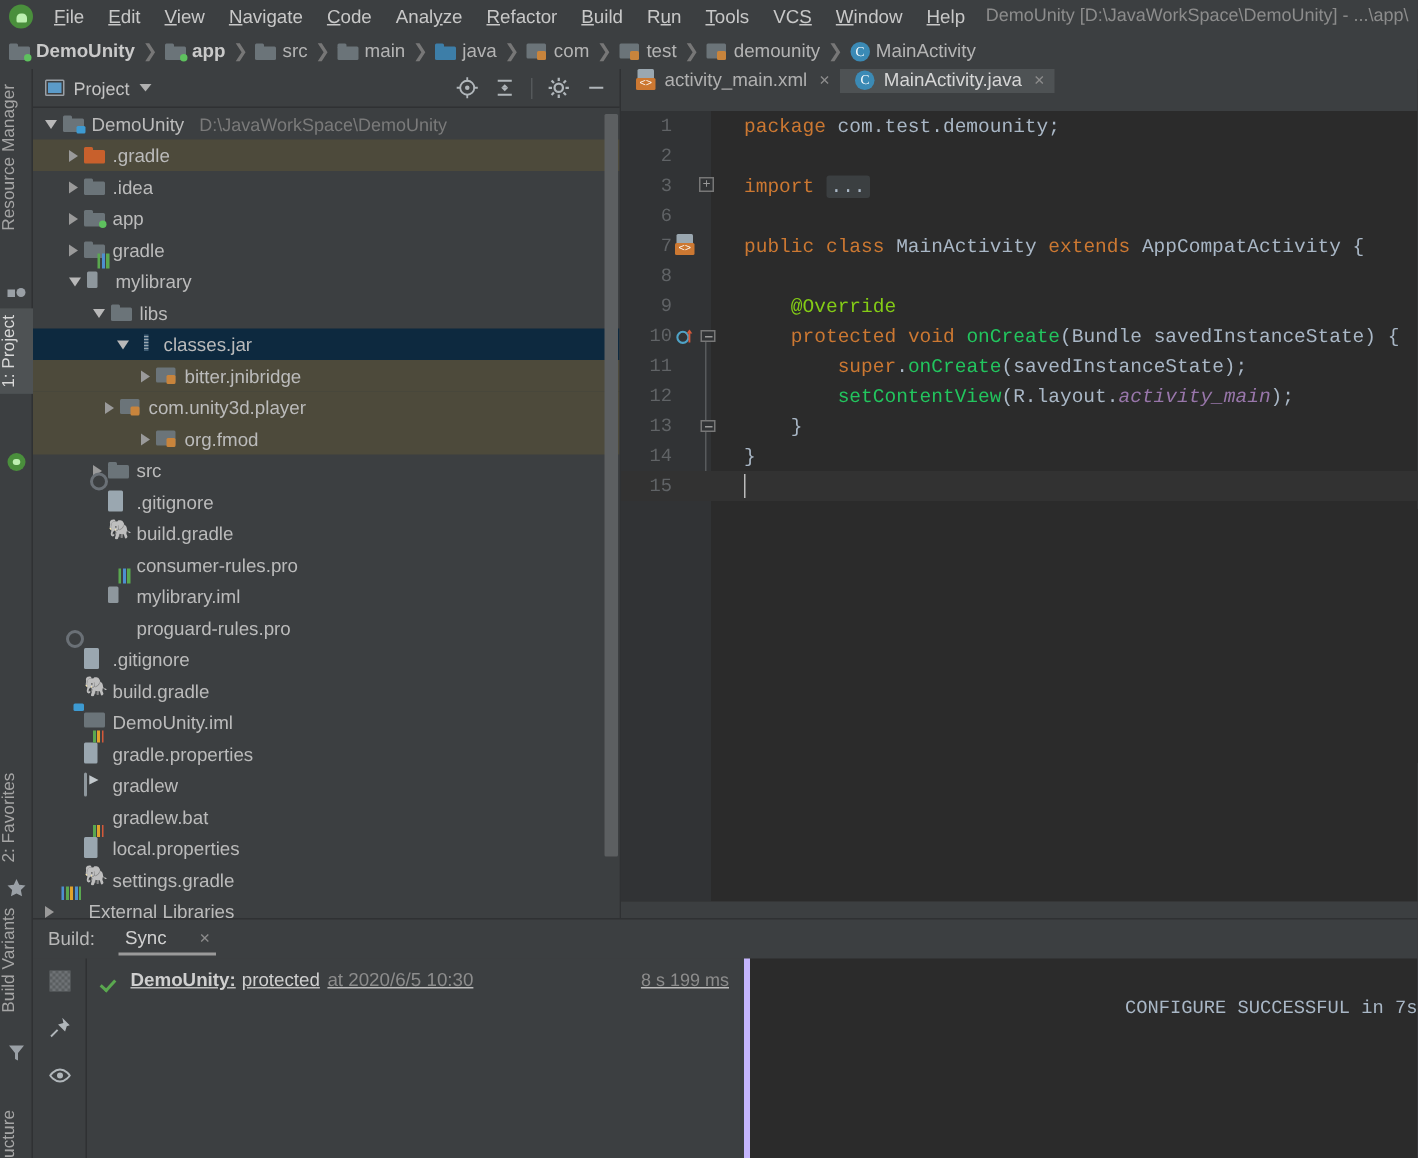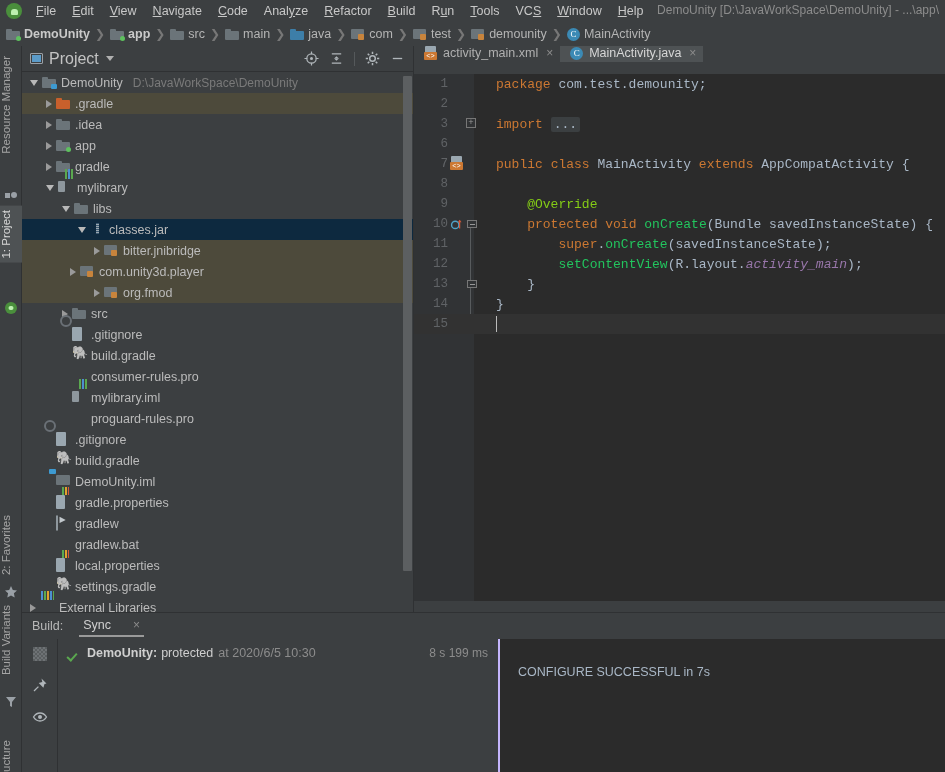--- a/index.html
+++ b/index.html
@@ -87,21 +87,21 @@
 
   
   .project-panel {
     position: absolute; left: 22px; top: 46px; width: 392px; height: 566px;
     background: #3c3f41; border-right: 1px solid #2f3133;
   }
   .pp-header {
     height: 26px; display: flex; align-items: center; padding: 0 4px 0 8px;
     border-bottom: 1px solid #2f3133;
   }
-  .pp-title { font-size: 16px; color: #c3c3c3; margin-left: 6px; }
+  .pp-title { font-size: 12px; color: #c3c3c3; margin-left: 6px; }
   .pp-icon-box {
     width: 13px; height: 11px; border: 1.5px solid #9aa0a6; border-radius: 1px;
     background: #3c3f41; position: relative;
   }
   .pp-icon-box:after {
     content: ""; position: absolute; left: 1px; top: 1px; right: 1px; bottom: 1px;
     background: #5b9bc9;
   }
   .caret-down {
     width: 0; height: 0; border-left: 4px solid transparent;
@@ -304,40 +304,40 @@
     font-size: 12.5px; color: #d0d0d0; display: flex; align-items: center; gap: 22px;
     padding: 3px 4px; border-bottom: 2px solid #9a9a9a;
   }
   .bp-tab .close { color: #8c8c8c; font-size: 12px; }
   .bp-body { position: absolute; left: 0; top: 26px; right: 0; bottom: 0; display: flex; }
   .bp-side {
     width: 36px; background: #3c3f41; border-right: 1px solid #2f3133;
     display: flex; flex-direction: column; align-items: center; padding-top: 8px; gap: 16px;
   }
   .bp-tree {
-    width: 442px; background: #3c3f41; border-right: 2px solid #c4b5fd; padding-top: 4px;
+    width: 442px; background: #3c3f41; border-right: 4px solid #c4b5fd; padding-top: 4px; text-decoration: underline;
   }
   .build-row {
     display: flex; align-items: center; height: 20px; padding-left: 10px; font-size: 12.5px;
   }
   .check {
     width: 13px; height: 13px; margin-right: 6px; position: relative; flex: none;
   }
   .check:after {
     content: ""; position: absolute; left: 1px; top: 4px; width: 4px; height: 8px;
     border-right: 2.5px solid #5aa84f; border-bottom: 2.5px solid #5aa84f;
     transform: rotate(42deg);
   }
   .b-name { color: #cfcfcf; font-weight: bold; }
   .b-status { color: #cfcfcf; margin-left: 4px; }
   .b-at { color: #8c8c8c; margin-left: 5px; }
   .b-time { color: #8c8c8c; margin-left: auto; padding-right: 10px; font-size: 12px; }
   .bp-out {
     flex: 1; background: #2b2b2b; padding: 26px 0 0 18px;
-    font-family: Liberation Sans, sans-serif; font-size: 12.5px; color: #a9b7c6;
+    font-family: Liberation Mono, monospace; font-size: 12.5px; color: #a9b7c6; text-align: right;
   }
   .ic-stop {
     width: 14px; height: 14px;
     background: repeating-conic-gradient(#6e7275 0 25%, #5a5e60 0 50%) 0 0 / 4px 4px;
   }
 </style>
 </head>
 <body>
 
 <div class="app">

